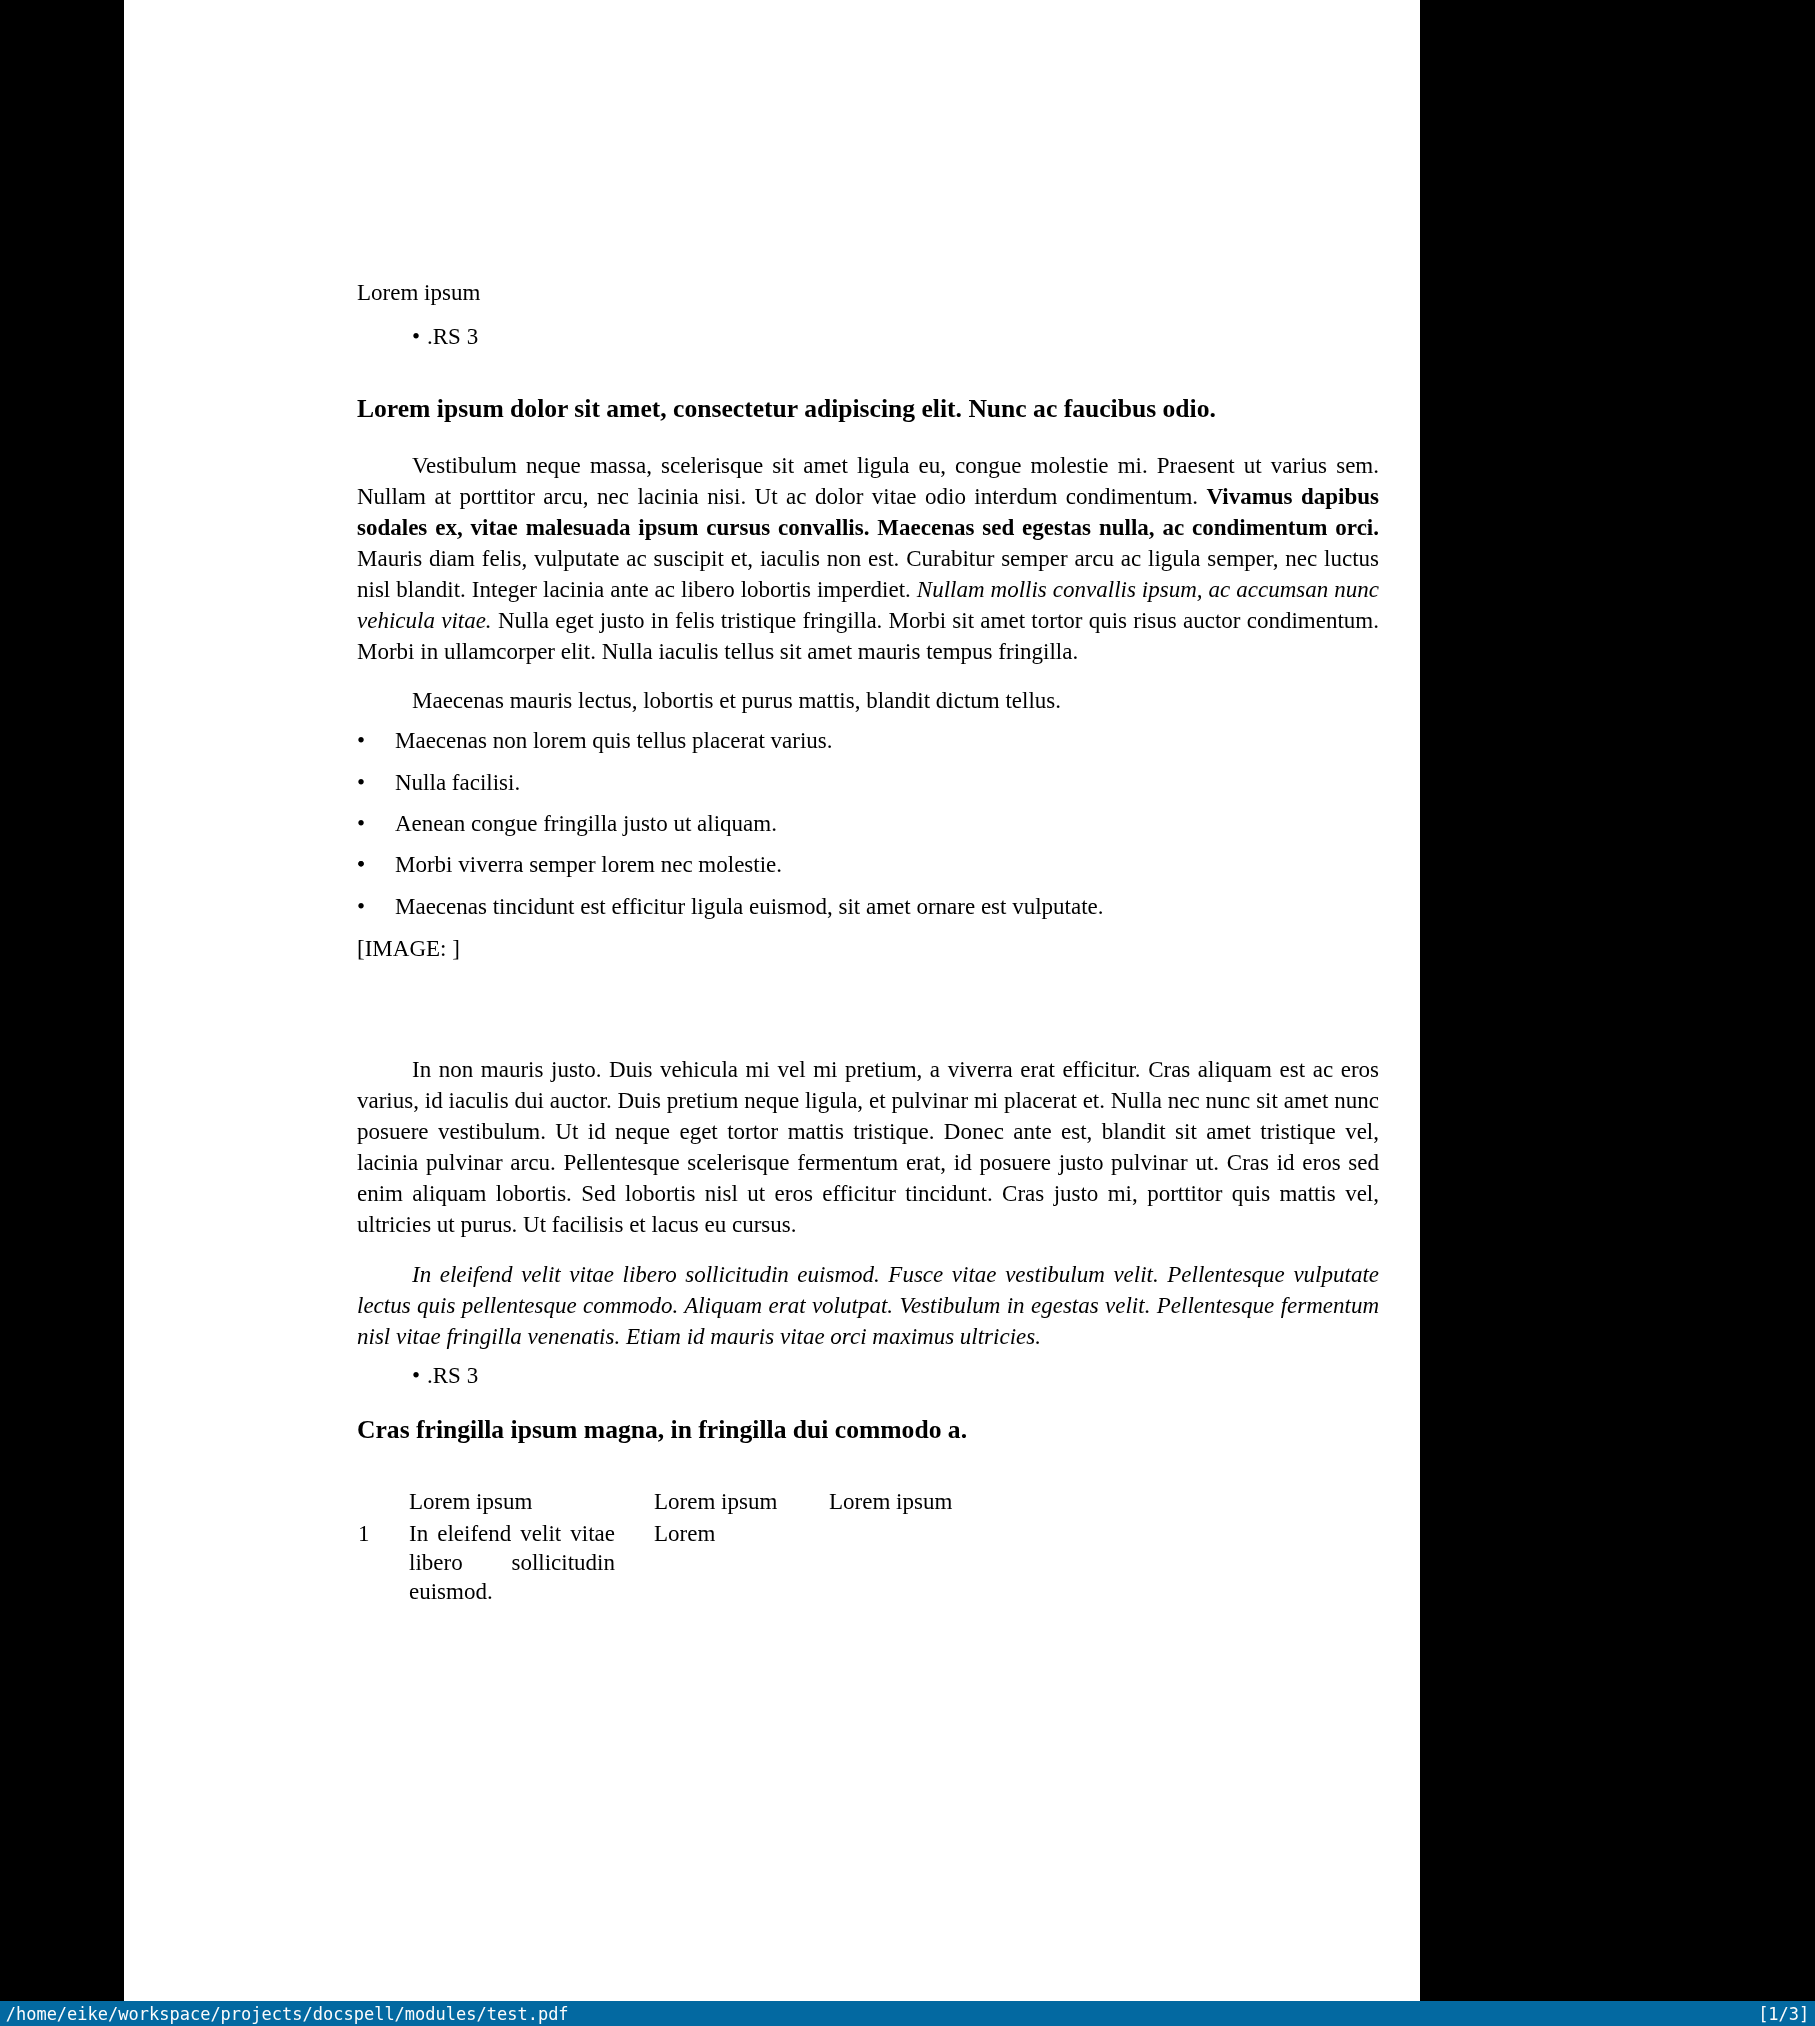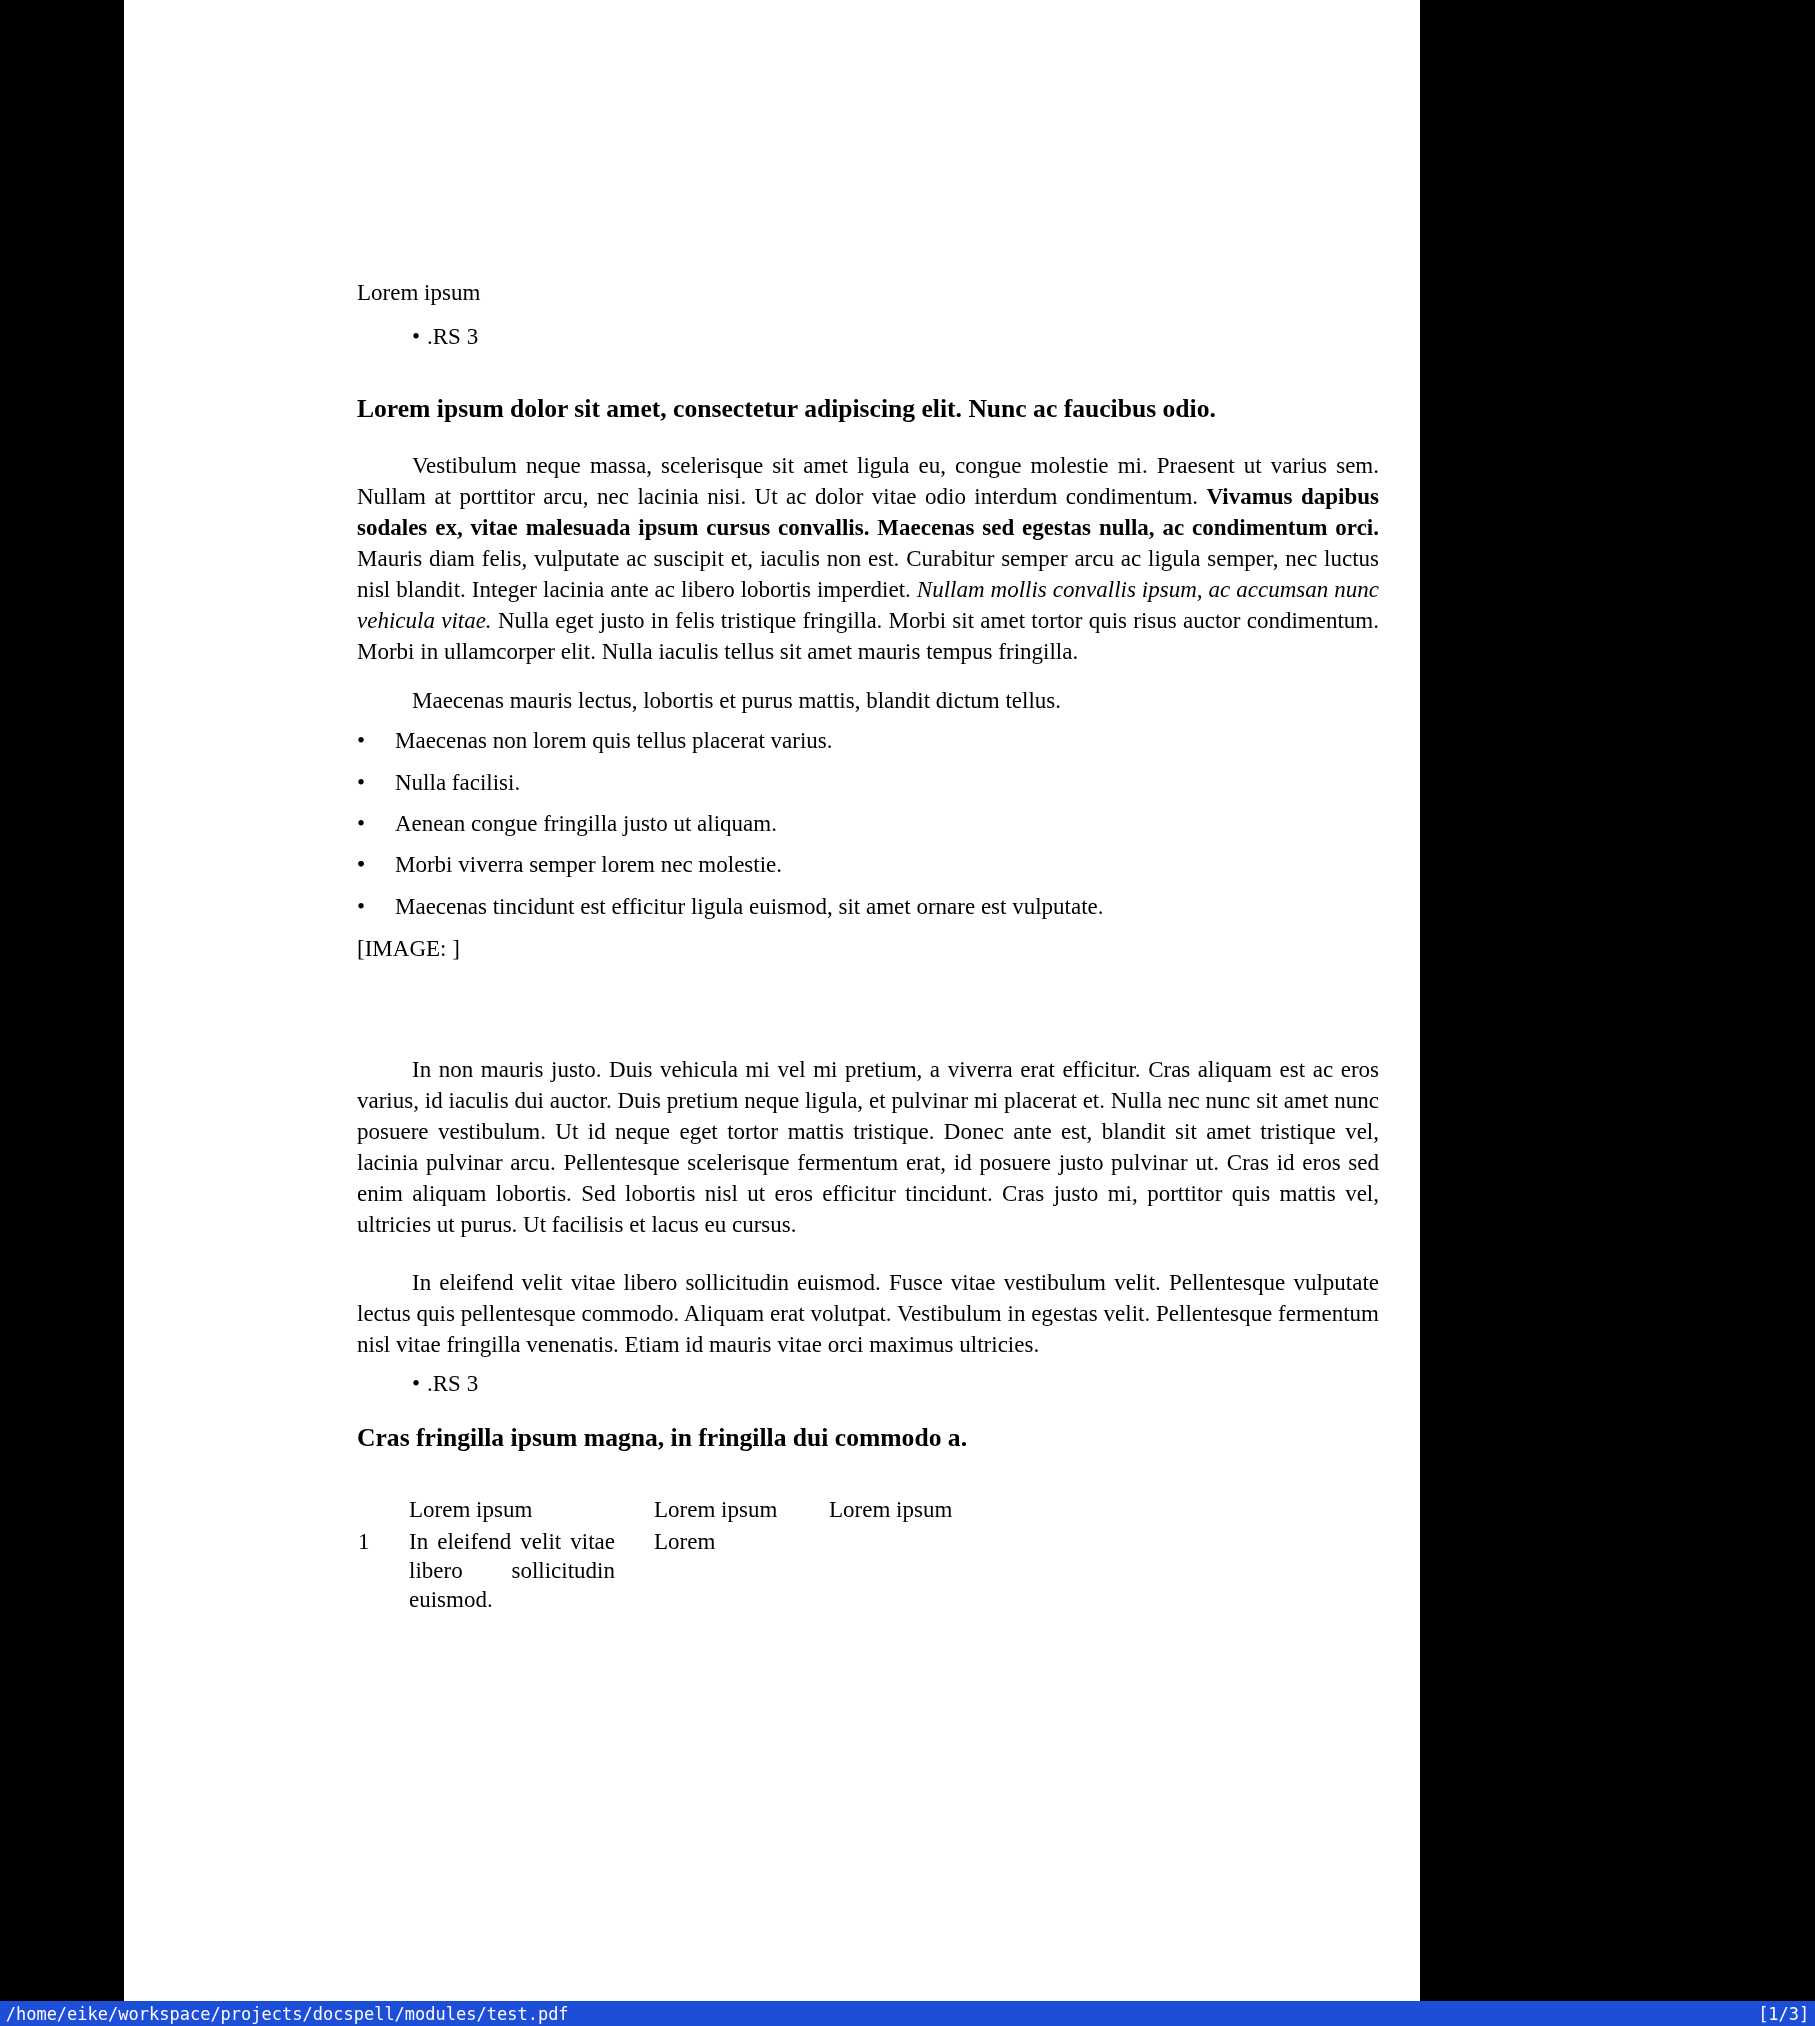--- a/index.html
+++ b/index.html
@@ -15,40 +15,40 @@
   .rs-item2{margin-top:7.6px;padding-left:55px;}
   .rs-item2 .dot{display:inline-block;width:15px;}
   h2.heading{font-size:25.6px;line-height:32px;font-weight:bold;}
   .h1{margin-top:41px;}
   .h2{margin-top:23px;}
   p.para{font-size:23px;line-height:31px;text-align:justify;}
   .indent{text-indent:55px;}
   .p1{margin-top:24.6px;}
   .p2{margin-top:18px;text-align:left;}
   .p3{margin-top:90px;}
-  .p4{margin-top:27px;}
+  .p4{margin-top:19px;font-style:italic;}
   .seg-b{font-weight:bold;}
   .seg-i{font-style:italic;}
   .seg-link{color:var(--link-color,#5a1e9e);}
   .list{margin-top:9.5px;}
   .li{position:relative;padding-left:38px;font-size:23px;line-height:31px;}
   .li + .li{margin-top:10.4px;}
   .li .dot{position:absolute;left:0;top:0;}
   .img-ph{margin-top:11.4px;font-size:23px;line-height:31px;}
   .dtable{position:relative;margin-top:41px;height:151px;font-size:23px;line-height:29px;}
   .dtable .th{position:absolute;top:0;}
   .dtable .th.c1{left:52px;}
   .dtable .th.c2{left:297px;}
   .dtable .th.c3{left:472px;}
   .dtable .tnum{position:absolute;top:32px;left:0.9px;}
   .dtable .tcell{position:absolute;top:32px;}
   .dtable .tcell.c1{left:52px;width:206px;text-align:justify;}
   .dtable .tcell.c2{left:297px;}
   .dtable .tcell.c3{left:472px;}
-  .statusbar{position:absolute;left:0;right:0;bottom:0;height:24.6px;background:#1d4ed8;
+  .statusbar{position:absolute;left:0;right:0;bottom:0;height:24.6px;background:#0369a1;
              color:#fcfcfc;display:flex;justify-content:space-between;align-items:center;
              padding:0 5.7px;box-sizing:border-box;
              font-family:"DejaVu Sans Mono","Liberation Mono",monospace;font-size:17px;}
 </style>
 </head>
 <body>
 
 <div class="screen">
 
   <div class="page">

